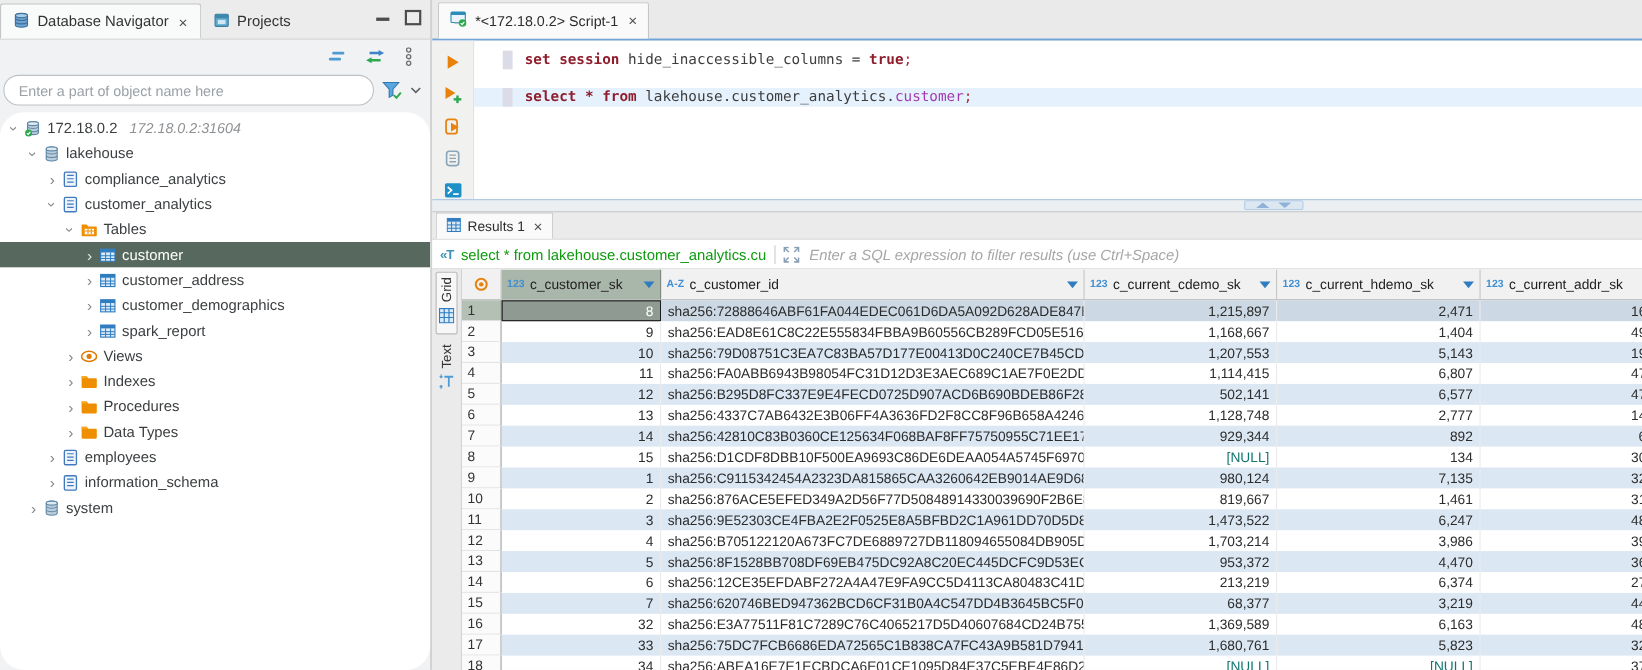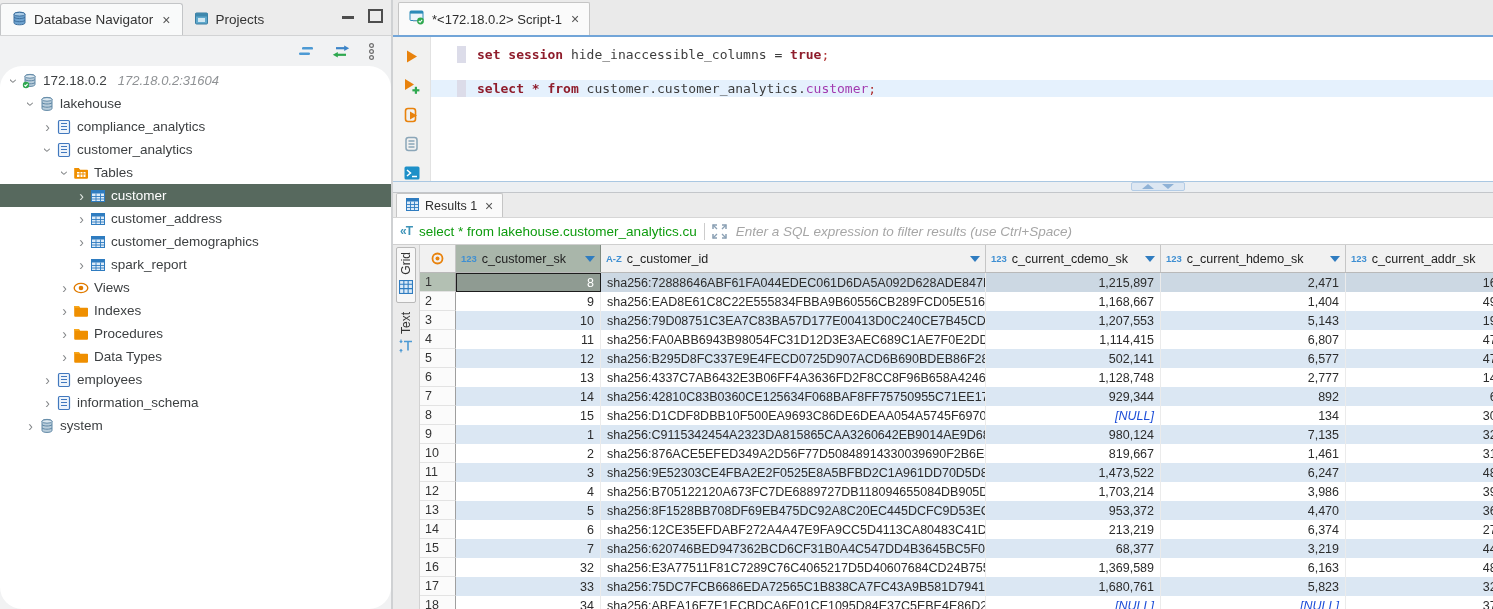--- a/index.html
+++ b/index.html
@@ -72,21 +72,21 @@
   .hcell.selcol{background:#a9b6aa;border-right:1px solid #7e8a80;}
   .hcell.corner{width:36px;justify-content:center;}
   .htype{color:#3f8fd2;font-size:9.5px;font-weight:bold;flex:none;}
   .harrow{margin-left:auto;flex:none;width:0;height:0;border-left:5px solid transparent;border-right:5px solid transparent;border-top:6px solid #2f7cc0;}
   .rownum{width:36px;flex:none;background:#fbfbfb;border-right:1px solid #9f9f9f;border-bottom:1px solid #e3e3e3;display:flex;align-items:center;padding-left:5px;color:#333;box-sizing:border-box;}
   .rownum.selnum{background:#b3c0b3;}
   .ccell{flex:none;display:flex;align-items:center;padding:0 6px;border-right:1px solid #ebebeb;white-space:nowrap;overflow:hidden;color:#2c2c2c;box-sizing:border-box;}
   .ccell.r{justify-content:flex-end;}
   .grow.odd .ccell{background:#dbe7f3;}
   .grow.selrow .ccell{background:#ccd8e3;}
-  .ccell.nullv{color:#1d4ed8;font-style:italic;}
+  .ccell.nullv{color:#0f766e;}
   .ccell.selcell{background:#8f9b92 !important;color:#fff;border:1px solid #1c1c1c;}
 </style>
 </head>
 <body>
 
 <div class="app">
 
   <aside class="left-panel">
     <div class="panel-tabbar">
       <div class="ptab active">
@@ -129,20 +129,34 @@
         </span>
       <span class="tbtn">
           <svg width="7" height="17" viewBox="0 0 7 17">
             <circle cx="3.5" cy="2.5" r="1.9" fill="none" stroke="#6d6d6d" stroke-width="1.2"></circle>
             <circle cx="3.5" cy="8.5" r="1.9" fill="none" stroke="#6d6d6d" stroke-width="1.2"></circle>
             <circle cx="3.5" cy="14.5" r="1.9" fill="none" stroke="#6d6d6d" stroke-width="1.2"></circle>
           </svg>
         </span>
     </div>
 
+    <div class="nav-search">
+      <input type="text" placeholder="Enter a part of object name here" style="">
+      <span class="tbtn">
+          <svg width="19" height="18" viewBox="0 0 19 18">
+            <path d="M1.5 2h14l-5.3 6v5.5l-3.4 2V8z" fill="#59a7e0" stroke="#3576ad"></path>
+            <path d="M11 13.5l2.4 2.4 4-4.8" stroke="#2ea84f" stroke-width="1.8" fill="none"></path>
+          </svg>
+        </span>
+      <span class="tbtn">
+          <svg width="10" height="7" viewBox="0 0 10 7">
+            <path d="M1 1l4 4 4-4" stroke="#5f6368" stroke-width="1.5" fill="none"></path>
+          </svg>
+        </span>
+    </div>
 
     <div class="nav-tree">
         <div class="tree-row" style="padding-left: 6px;">
           <span class="chev exp">›</span>
           <span class="tree-ico">
             <svg width="16" height="16" viewBox="0 0 16 16">
               <path d="M3 3.4C3 2.1 5.2 1.4 8 1.4s5 .7 5 2v8c0 1.3-2.2 2-5 2s-5-.7-5-2z" fill="#b9cddb" stroke="#5f87a5"></path>
               <ellipse cx="8" cy="3.4" rx="5" ry="1.8" fill="#dde9f1" stroke="#5f87a5"></ellipse>
               <path d="M3 6.6c1 .8 2.8 1.2 5 1.2s4-.4 5-1.2M3 9.6c1 .8 2.8 1.2 5 1.2s4-.4 5-1.2" stroke="#5f87a5" fill="none"></path>
               <circle cx="4" cy="12" r="3.2" fill="#2ea84f"></circle>
@@ -361,21 +375,21 @@
               <path d="M8 10.5h5" stroke="#fff" stroke-width="1.5"></path>
             </svg>
           </span>
       </div>
       <div class="editor-code">
         <div class="code-line">
           <span class="stmt-marker"></span><span class="kw">set session</span><span> hide_inaccessible_columns = </span><span class="kw">true</span><span class="punc">;</span>
         </div>
         <div class="code-line"></div>
         <div class="code-line current">
-          <span class="stmt-marker"></span><span class="kw">select * from</span><span> customer.customer_analytics.</span><span class="obj">customer</span><span class="punc">;</span>
+          <span class="stmt-marker"></span><span class="kw">select * from</span><span> lakehouse.customer_analytics.</span><span class="obj">customer</span><span class="punc">;</span>
         </div>
       </div>
     </div>
 
     <div class="sash">
       <div class="sash-grip">
         <span class="tri-up"></span>
         <span class="tri-down"></span>
       </div>
     </div>

